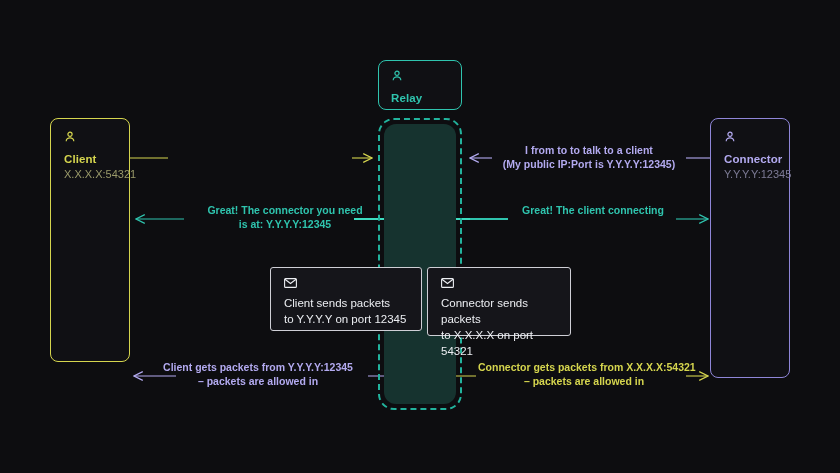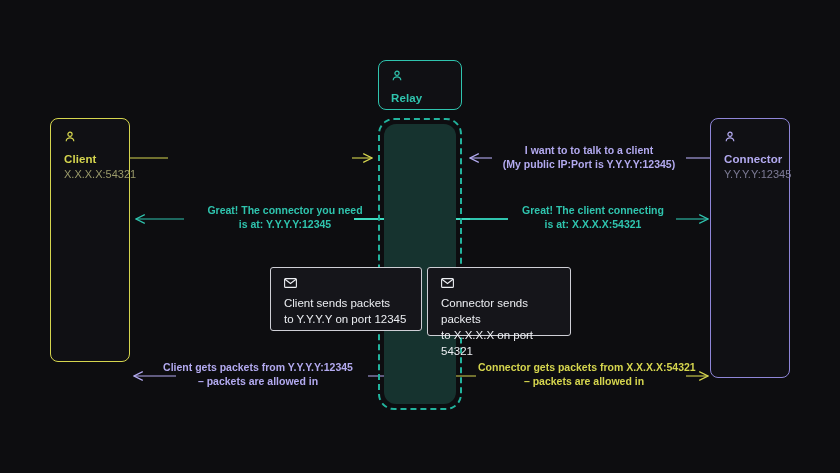--- a/index.html
+++ b/index.html
@@ -203,32 +203,31 @@
     <svg class="pico" width="12" height="12" viewBox="0 0 12 12">
       <circle cx="6" cy="3.3" r="2.1" fill="none" stroke="#b3aaf0" stroke-width="1.2"></circle>
       <path d="M2.2,10.2 a3.8,3.4 0 0 1 7.6,0" fill="none" stroke="#b3aaf0" stroke-width="1.2"></path>
     </svg>
     <p class="ntitle">Connector</p>
     <p class="naddr">Y.Y.Y.Y:12345</p>
   </div>
 
 
   <div class="elabel pur" id="lbl-k-req">
-    <span>I want to to talk to a client</span>
+    <span>I from to to talk to a client</span>
     <span>(My public IP:Port is Y.Y.Y.Y:12345)</span>
   </div>
 
   <div class="elabel teal" id="lbl-c-res">
     <span>Great! The connector you need</span>
     <span>is at: Y.Y.Y.Y:12345</span>
   </div>
 
   <div class="elabel teal" id="lbl-k-res">
     <span>Great! The client connecting</span>
-    <span>is at: X.X.X.X:54321</span>
   </div>
 
   <div class="elabel pur" id="lbl-c-pkt">
     <span>Client gets packets from Y.Y.Y.Y:12345</span>
     <span>– packets are allowed in</span>
   </div>
 
   <div class="elabel yel" id="lbl-k-pkt">
     <span>Connector gets packets from X.X.X.X:54321</span>
     <span>– packets are allowed in</span>

